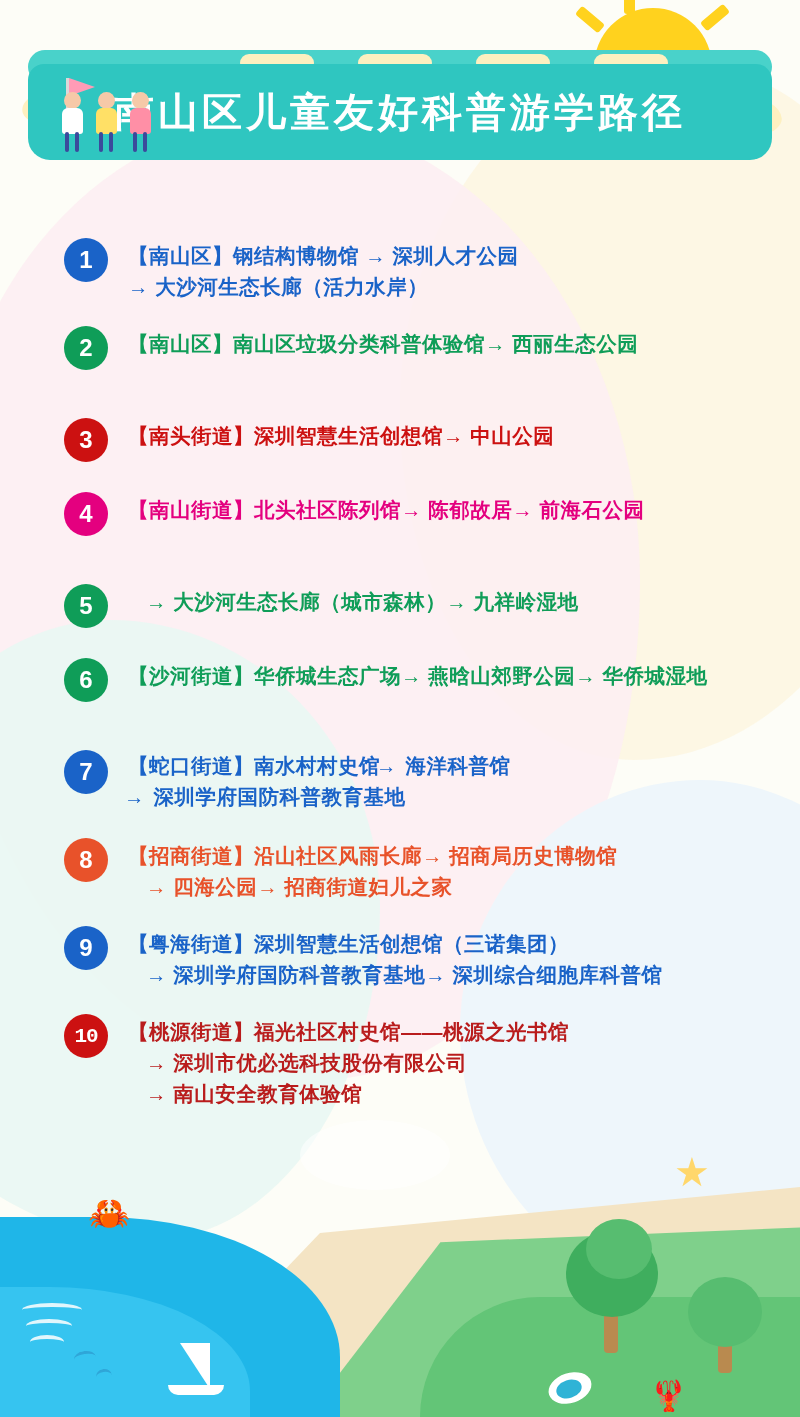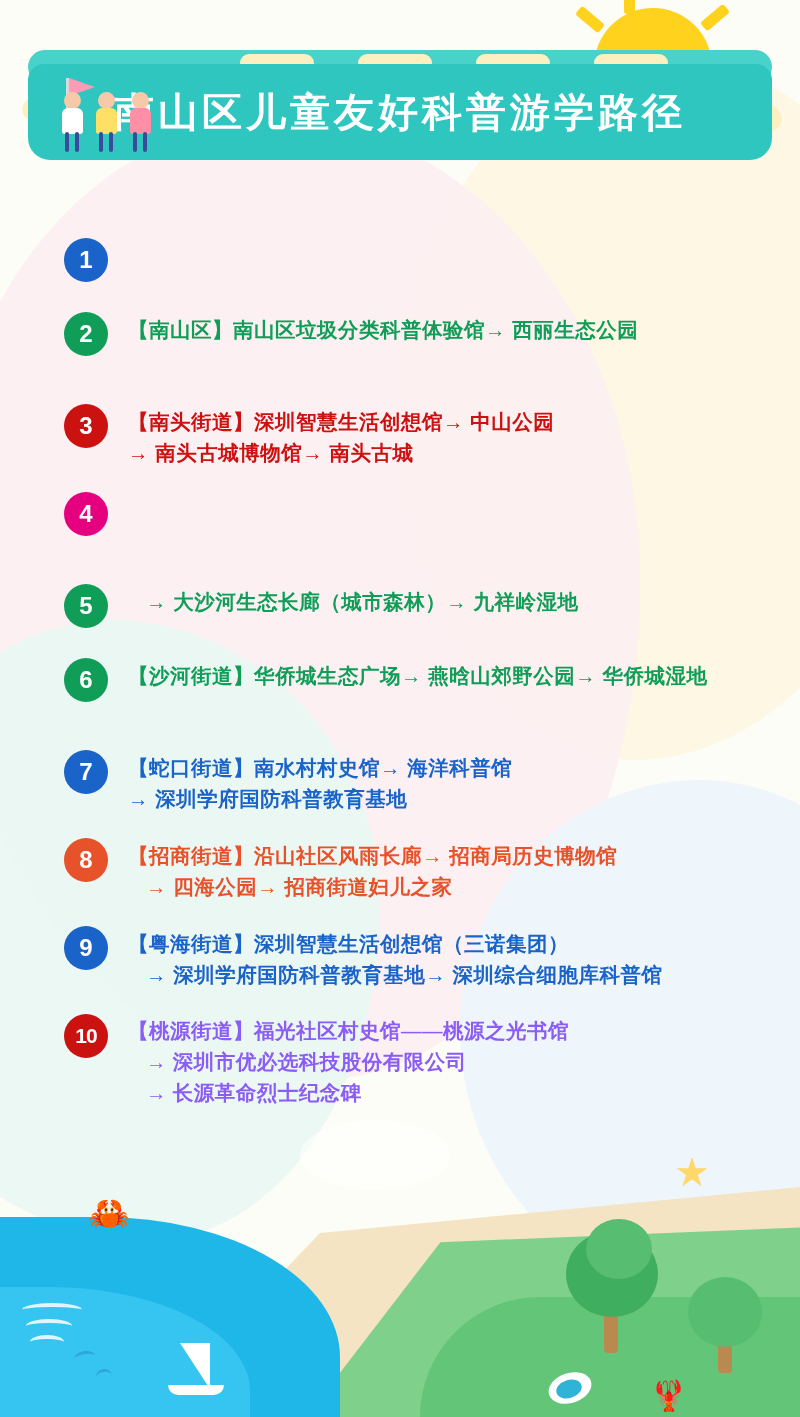--- a/index.html
+++ b/index.html
@@ -365,58 +365,64 @@
         <div class="leg" style="left:5px;"></div>
         <div class="leg" style="left:15px;"></div>
       </div>
     </div>
   </div>
 
   <div class="routes">
 
     <div class="route-row">
       <div class="badge" style="background:#1a63c8;">1</div>
+      <div class="route-text" style="color:#1a63c8;">
+        <span class="route-line">【南山区】钢结构博物馆 → 深圳人才公园</span>
+        <span class="route-line">→ 大沙河生态长廊（活力水岸）</span>
+      </div>
     </div>
 
     <div class="route-row" style="margin-bottom:40px;">
       <div class="badge" style="background:#0f9d58;">2</div>
       <div class="route-text" style="color:#0f9d58;">
         <span class="route-line">【南山区】南山区垃圾分类科普体验馆→ 西丽生态公园</span>
       </div>
     </div>
 
     <div class="route-row">
       <div class="badge" style="background:#cc1111;">3</div>
       <div class="route-text" style="color:#cc1111;">
         <span class="route-line">【南头街道】深圳智慧生活创想馆→ 中山公园</span>
-        <span class="route-line">→ 南头古城博物馆→ 南头古城</span>
       </div>
     </div>
 
     <div class="route-row" style="margin-bottom:40px;">
       <div class="badge" style="background:#e4007f;">4</div>
+      <div class="route-text" style="color:#e4007f;">
+        <span class="route-line">【南山街道】北头社区陈列馆→ 陈郁故居→ 前海石公园</span>
+      </div>
     </div>
 
     <div class="route-row">
       <div class="badge" style="background:#0f9d58;">5</div>
       <div class="route-text" style="color:#0f9d58;">
         <span class="route-line indent">→ 大沙河生态长廊（城市森林）→ 九祥岭湿地</span>
       </div>
     </div>
 
     <div class="route-row" style="margin-bottom:40px;">
       <div class="badge" style="background:#0f9d58;">6</div>
       <div class="route-text" style="color:#0f9d58;">
         <span class="route-line">【沙河街道】华侨城生态广场→ 燕晗山郊野公园→ 华侨城湿地</span>
       </div>
     </div>
 
     <div class="route-row">
       <div class="badge" style="background:#1a63c8;">7</div>
-      <div class="route-text" style="color:#1a63c8;">
+      <div class="route-text" style="color:#1a63c8;font-family:Liberation Mono, monospace;">
         <span class="route-line">【蛇口街道】南水村村史馆→ 海洋科普馆</span>
         <span class="route-line">→ 深圳学府国防科普教育基地</span>
       </div>
     </div>
 
     <div class="route-row">
       <div class="badge" style="background:#e8522a;">8</div>
       <div class="route-text" style="color:#e8522a;">
         <span class="route-line">【招商街道】沿山社区风雨长廊→ 招商局历史博物馆</span>
         <span class="route-line indent">→ 四海公园→ 招商街道妇儿之家</span>
@@ -425,25 +431,25 @@
 
     <div class="route-row">
       <div class="badge" style="background:#1a63c8;">9</div>
       <div class="route-text" style="color:#1a63c8;">
         <span class="route-line">【粤海街道】深圳智慧生活创想馆（三诺集团）</span>
         <span class="route-line indent">→ 深圳学府国防科普教育基地→ 深圳综合细胞库科普馆</span>
       </div>
     </div>
 
     <div class="route-row">
-      <div class="badge n10" style="background:#cc1111;">10</div>
-      <div class="route-text" style="color:#8b5cf6;font-family:Liberation Serif, serif;">
+      <div class="badge n10" style="background:#cc1111;font-family:Liberation Mono, monospace;">10</div>
+      <div class="route-text" style="color:#b91c1c;">
         <span class="route-line">【桃源街道】福光社区村史馆——桃源之光书馆</span>
         <span class="route-line indent">→ 深圳市优必选科技股份有限公司</span>
-        <span class="route-line indent">→ 长源革命烈士纪念碑</span>
+        <span class="route-line indent">→ 南山安全教育体验馆</span>
       </div>
     </div>
 
   </div>
 
   <div>
     <div class="blob-white"></div>
     <div class="beach"></div>
     <div class="grass"></div>
     <div class="grass-dark"></div>

